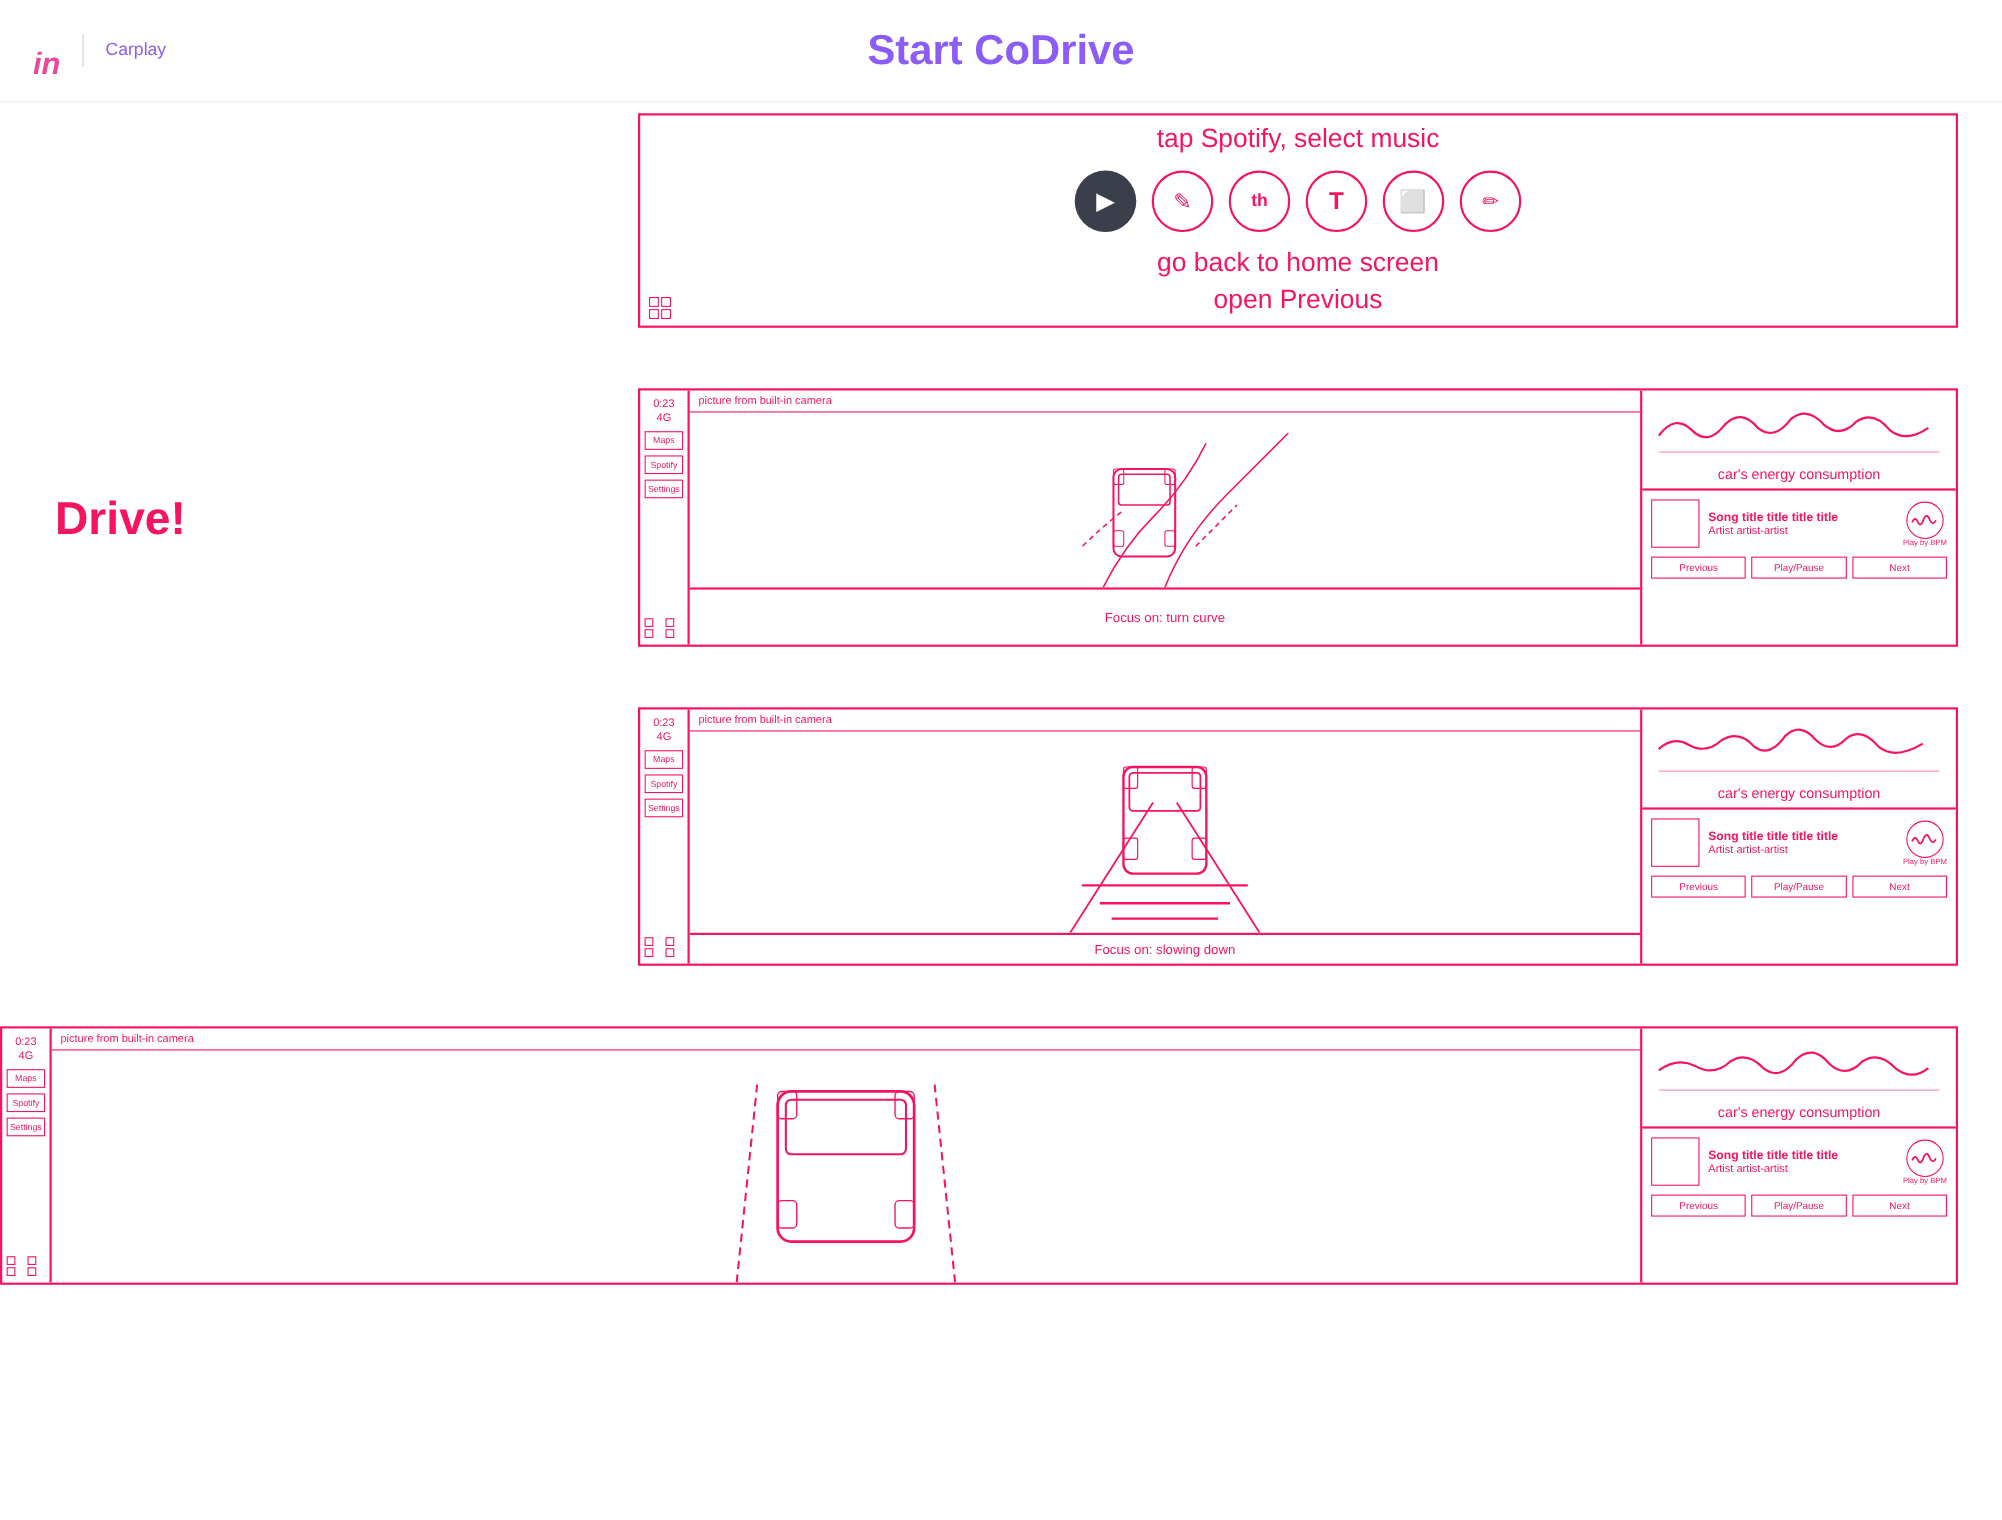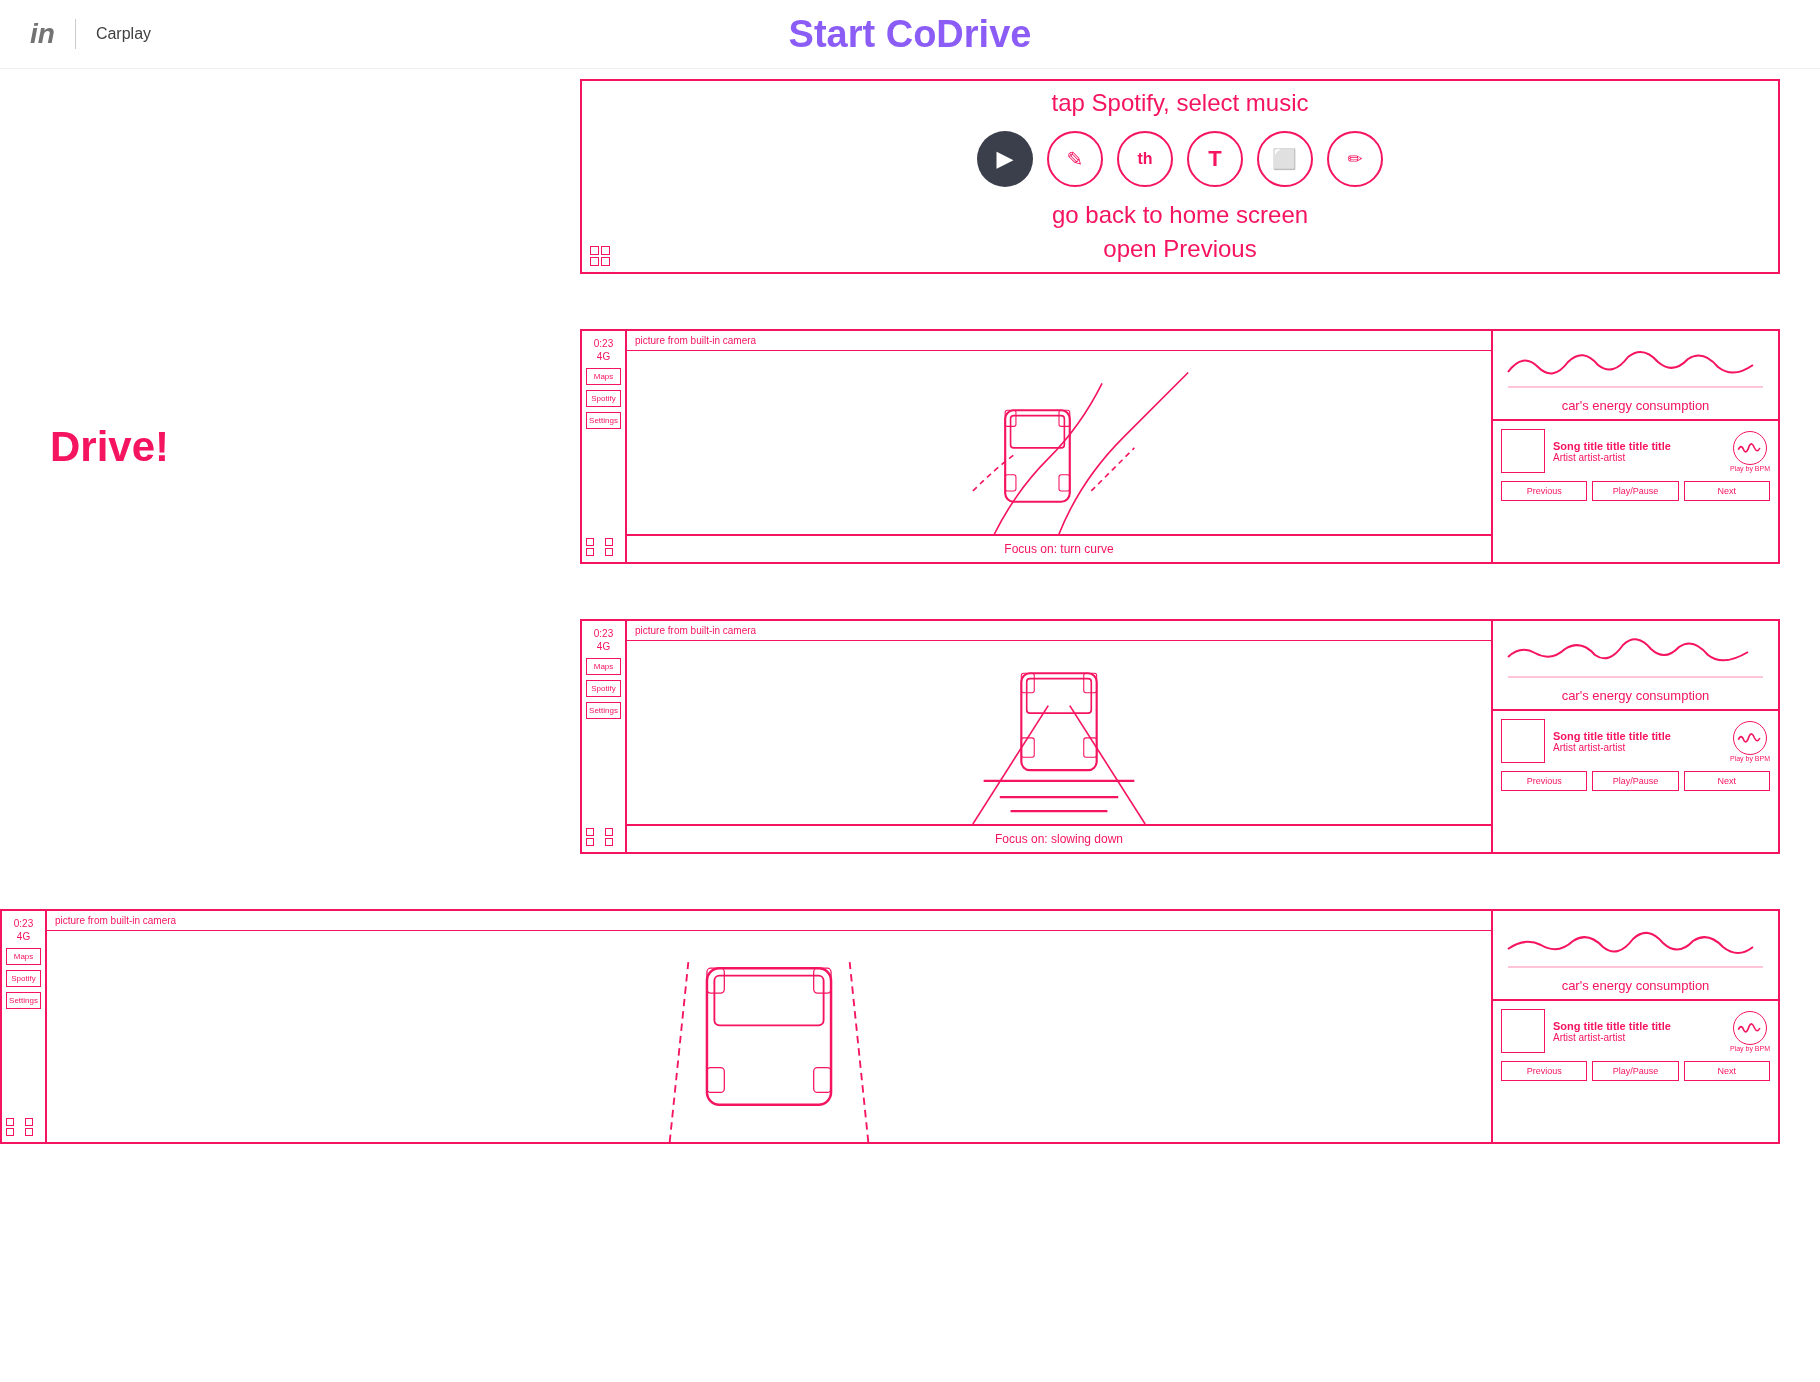--- a/index.html
+++ b/index.html
@@ -16,32 +16,33 @@
       display: flex;
       align-items: center;
       padding: 18px 30px;
       border-bottom: 1px solid #eee;
       position: relative;
     }
     .logo {
       font-style: italic;
       font-weight: bold;
       font-size: 28px;
-      color: #737373;
+      color: #ec4899;
       margin-right: 20px;
+      margin-top: 24px;
     }
     .logo-divider {
       width: 1px;
       height: 30px;
       background: #ccc;
       margin-right: 20px;
     }
     .project-name {
       font-size: 16px;
-      color: #404040;
+      color: #8b5cf6;
     }
     .page-title-main {
       position: absolute;
       left: 50%;
       transform: translateX(-50%);
       font-size: 38px;
       font-weight: bold;
       color: #8b5cf6;
     }
 
@@ -133,21 +134,21 @@
             <rect x="95" y="60" width="50" height="30" rx="3" stroke="#f5145f" stroke-width="1.5" fill="none"></rect>
             <rect x="90" y="115" width="10" height="15" rx="2" stroke="#f5145f" stroke-width="1" fill="none"></rect>
             <rect x="140" y="115" width="10" height="15" rx="2" stroke="#f5145f" stroke-width="1" fill="none"></rect>
             <rect x="90" y="55" width="10" height="15" rx="2" stroke="#f5145f" stroke-width="1" fill="none"></rect>
             <rect x="140" y="55" width="10" height="15" rx="2" stroke="#f5145f" stroke-width="1" fill="none"></rect>
 
             <path d="M 60 130 Q 80 110 100 95" stroke="#f5145f" stroke-width="1.5" fill="none" stroke-dasharray="5,4"></path>
             <path d="M 170 130 Q 190 110 210 90" stroke="#f5145f" stroke-width="1.5" fill="none" stroke-dasharray="5,4"></path>
           </svg>
         </div>
-        <div style="border-top:2px solid #f5145f;text-align:center;padding:6px;font-size:12px;color:#f5145f;">Focus on: turn curve</div>
+        <div style="border-top:2px solid #f5145f;text-align:center;padding:18px;font-size:12px;color:#f5145f;">Focus on: turn curve</div>
       </div>
 
       <div style="width:285px;display:flex;flex-direction:column;">
 
         <div style="border-bottom:2px solid #f5145f;padding:6px 8px;">
           <svg viewBox="0 0 265 55" style="width:100%;height:55px;">
             <path d="M 5 35 Q 20 15 35 30 Q 50 45 65 25 Q 80 10 95 28 Q 110 40 125 20 Q 140 8 155 25 Q 170 38 185 22 Q 200 12 215 30 Q 230 42 250 28" stroke="#f5145f" stroke-width="2" fill="none"></path>
             <line x1="5" y1="50" x2="260" y2="50" stroke="#f5145f" stroke-width="0.5"></line>
           </svg>
           <div style="text-align:center;font-size:13px;color:#f5145f;margin-top:2px;">car's energy consumption</div>

